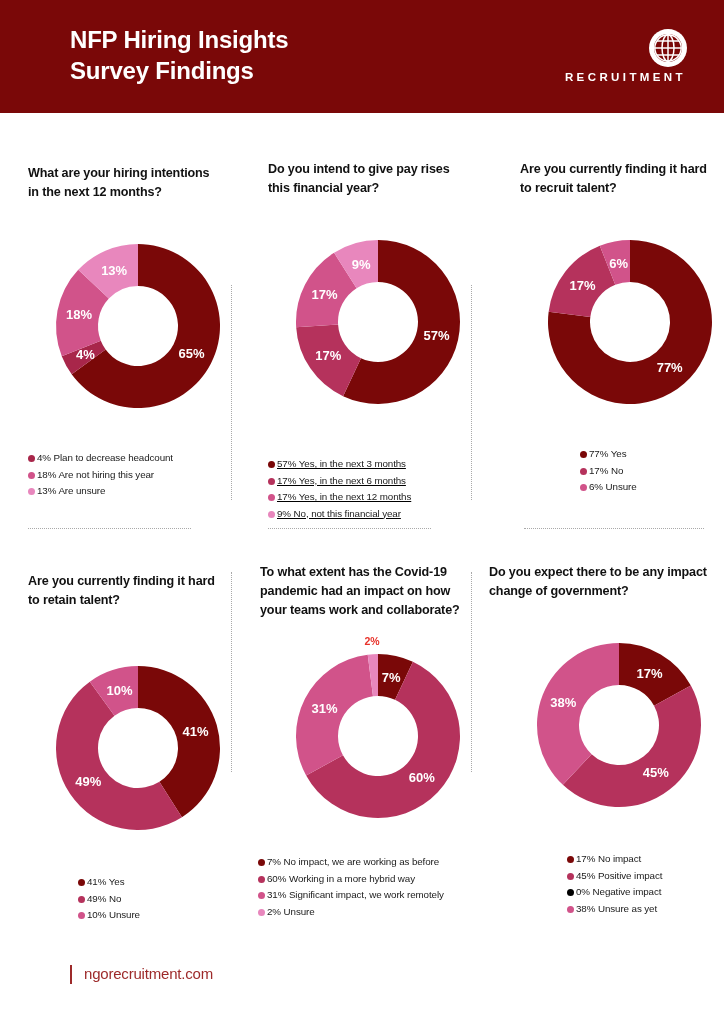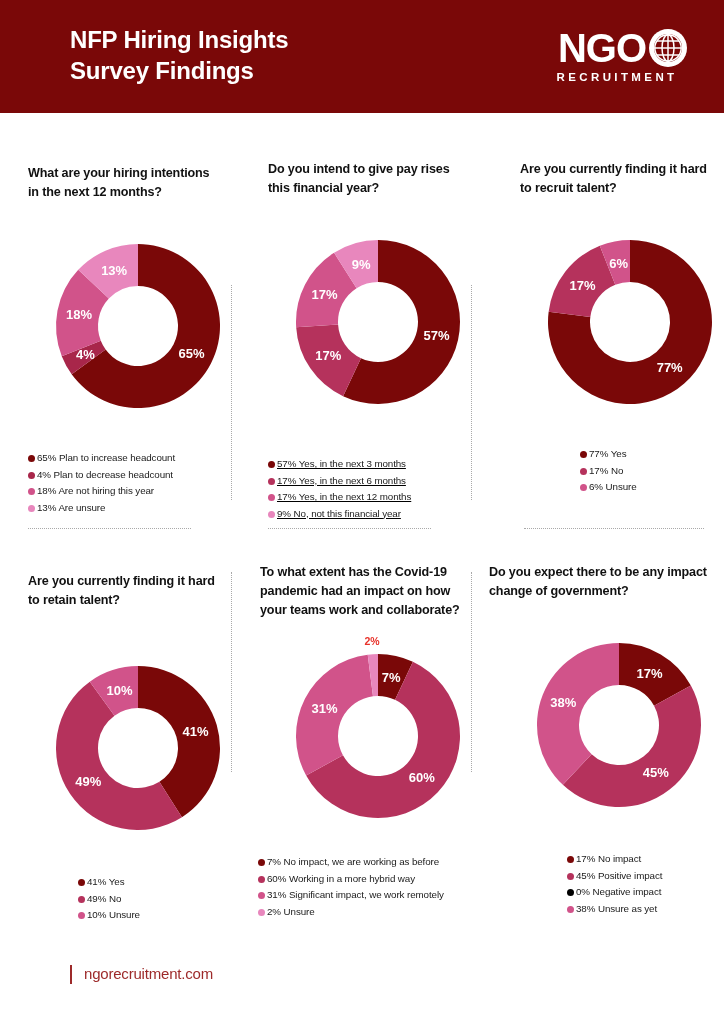--- a/index.html
+++ b/index.html
@@ -24,21 +24,21 @@
   .logo{
     position:absolute;right:36px;top:27px;width:140px;height:62px;
   }
   .logo-ngo{
     display:flex;align-items:center;justify-content:flex-end;
     color:#fff;font-size:40px;font-weight:bold;line-height:40px;
     letter-spacing:-1px;height:42px;
   }
   .globe{margin-left:2px;display:block;}
   .logo-sub{
-    text-align:center;color:#fff;font-size:11.5px;font-weight:bold;
+    text-align:right;color:#fff;font-size:11.5px;font-weight:bold;
     letter-spacing:3.4px;margin-top:2px;padding-right:2px;
   }
   
   .panel{position:absolute;}
   .q-title{
     color:#111111;font-size:12.6px;font-weight:bold;line-height:19px;
     letter-spacing:-0.15px;
   }
   .q-title div{white-space:nowrap;}
   .donut-wrap{position:relative;}
@@ -82,21 +82,20 @@
 </head>
 <body>
 
 <div class="header">
   <div class="header-title">
     <div>NFP Hiring Insights</div>
     <div>Survey Findings</div>
   </div>
   <div class="logo">
     <div class="logo-ngo">
-      <span>NGO</span>
       <svg class="globe" width="40" height="40" viewBox="0 0 40 40">
         <circle cx="20" cy="20" r="19" fill="#ffffff"></circle>
         <circle cx="20" cy="20" r="14" fill="#7a0808"></circle>
         <g stroke="#ffffff" stroke-width="1.5" fill="none">
           <circle cx="20" cy="20" r="13.2"></circle>
           <ellipse cx="20" cy="20" rx="6" ry="13.2"></ellipse>
           <line x1="6.8" y1="20" x2="33.2" y2="20"></line>
           <line x1="9" y1="13" x2="31" y2="13"></line>
           <line x1="9" y1="27" x2="31" y2="27"></line>
           <line x1="20" y1="6.8" x2="20" y2="33.2"></line>
@@ -127,24 +126,20 @@
         <path d="M 33.758328157163376 140.18621332014357 A 82 82 0 0 1 50.22457255144423 53.86713731384755 L 80.84125490314352 82.61811576285247 A 40 40 0 0 0 72.80894056446994 124.7249821073871 Z" fill="#d1538a"></path>
         <path d="M 50.22457255144423 53.86713731384755 A 82 82 0 0 1 109.99999999999999 28 L 109.99999999999999 70 A 40 40 0 0 0 80.84125490314352 82.61811576285247 Z" fill="#e887bd"></path>
         <text x="163.4603914513021" y="141.7394299843728" text-anchor="middle" class="pct">65%</text>
         <text x="57.421599197368195" y="143.40522044610293" text-anchor="middle" class="pct">4%</text>
         <text x="51.062764956278684" y="103.25712112485651" text-anchor="middle" class="pct">18%</text>
         <text x="86.17112656191318" y="59.434722458961126" text-anchor="middle" class="pct">13%</text>
       </svg>
     </div>
   <div class="legend" id="legend-0" style="position:relative;margin-top:14px;">
       <div class="legend-row">
-        <span class="bullet" style="background: rgb(122, 8, 8);"></span>
-        <span>65% Plan to increase headcount</span>
-      </div>
-      <div class="legend-row">
         <span class="bullet" style="background: rgb(168, 38, 74);"></span>
         <span>4% Plan to decrease headcount</span>
       </div>
       <div class="legend-row">
         <span class="bullet" style="background: rgb(209, 83, 138);"></span>
         <span>18% Are not hiring this year</span>
       </div>
       <div class="legend-row">
         <span class="bullet" style="background: rgb(232, 135, 189);"></span>
         <span>13% Are unsure</span>

